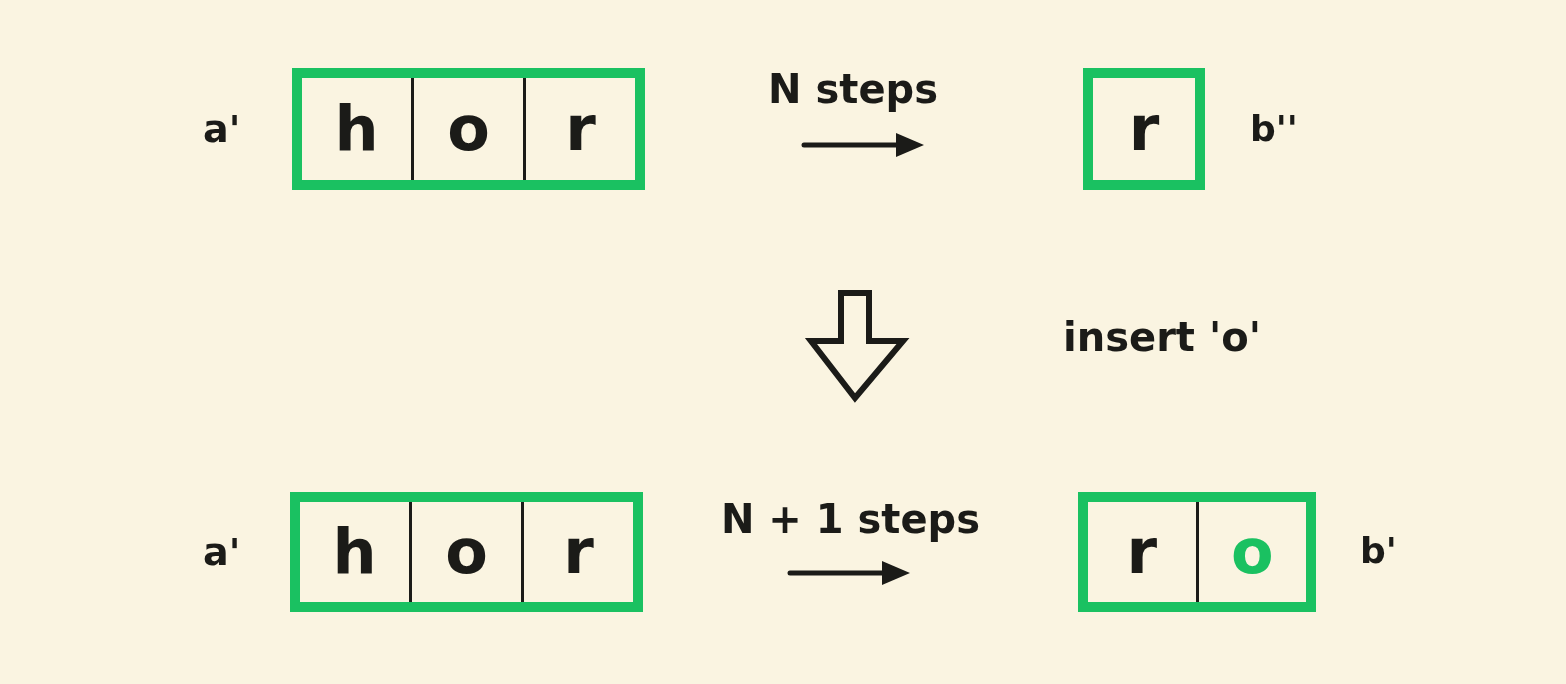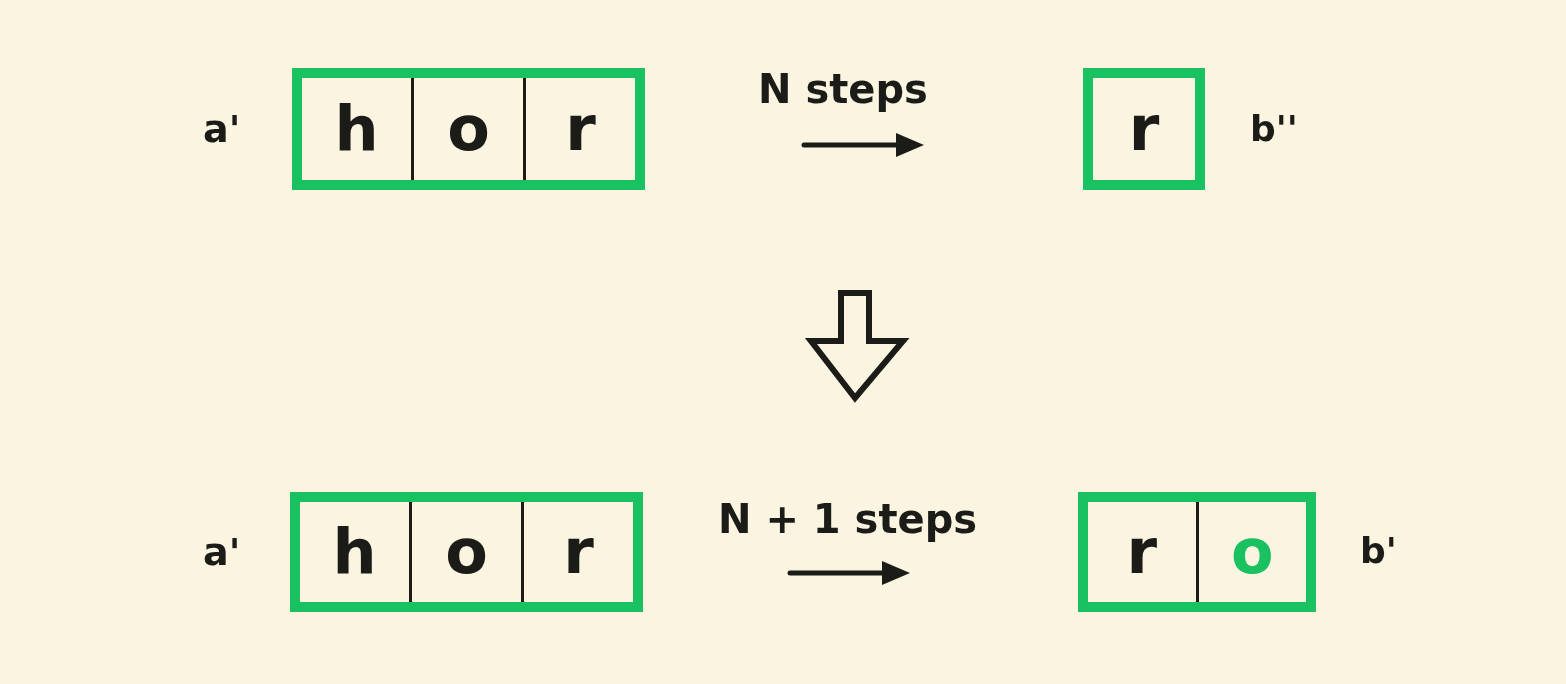--- a/index.html
+++ b/index.html
@@ -43,20 +43,21 @@
     font-size: 62px;
     font-weight: 700;
     color: var(--color-ink, #1b1b18);
     line-height: 1;
   }
   .cell:last-child { border-right: none; }
   .cell.highlight { color: var(--color-green, #1ac161); }
   .steps-label {
     font-size: 40px;
     font-weight: 700;
+    text-align: center;
     color: var(--color-ink, #1b1b18);
     white-space: nowrap;
   }
   .caption {
     font-size: 40px;
     font-weight: 700;
     color: var(--color-ink, #1b1b18);
     white-space: nowrap;
   }
   svg { display: block; }
@@ -84,20 +85,21 @@
   <div class="abs tape" style="left:1083px; top:68px; width:122px; height:122px;">
     <div class="cell">r</div>
   </div>
 
   <span class="abs result-name" style="left:1250px; top:108px;">b''</span>
 
   <svg class="abs" style="left:803px; top:289px;" width="112" height="114" viewBox="0 0 112 114">
     <path d="M38,4 L66,4 L66,52 L100,52 L52,109 L8,52 L38,52 Z" fill="none" stroke="#1b1b18" stroke-width="6" stroke-linejoin="miter"></path>
   </svg>
 
+  <span class="abs caption" style="left:1063px; top:314px;">insert 'o'</span>
 
   <span class="abs side-label" style="left:203px; top:530px;">a'</span>
 
   <div class="abs tape" style="left:290px; top:492px; width:353px; height:120px;">
     <div class="cell">h</div>
     <div class="cell">o</div>
     <div class="cell">r</div>
   </div>
 
   <div class="abs steps-label" style="left:718px; top:490px; width:265px;margin-top:6px;">N + 1 steps</div>

